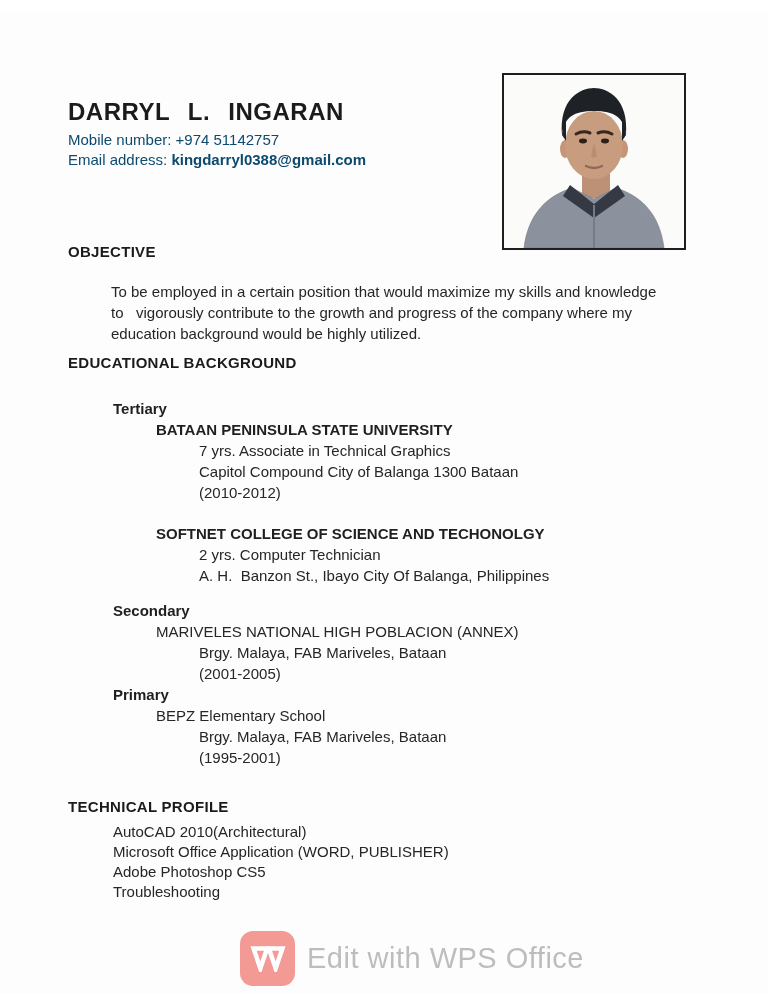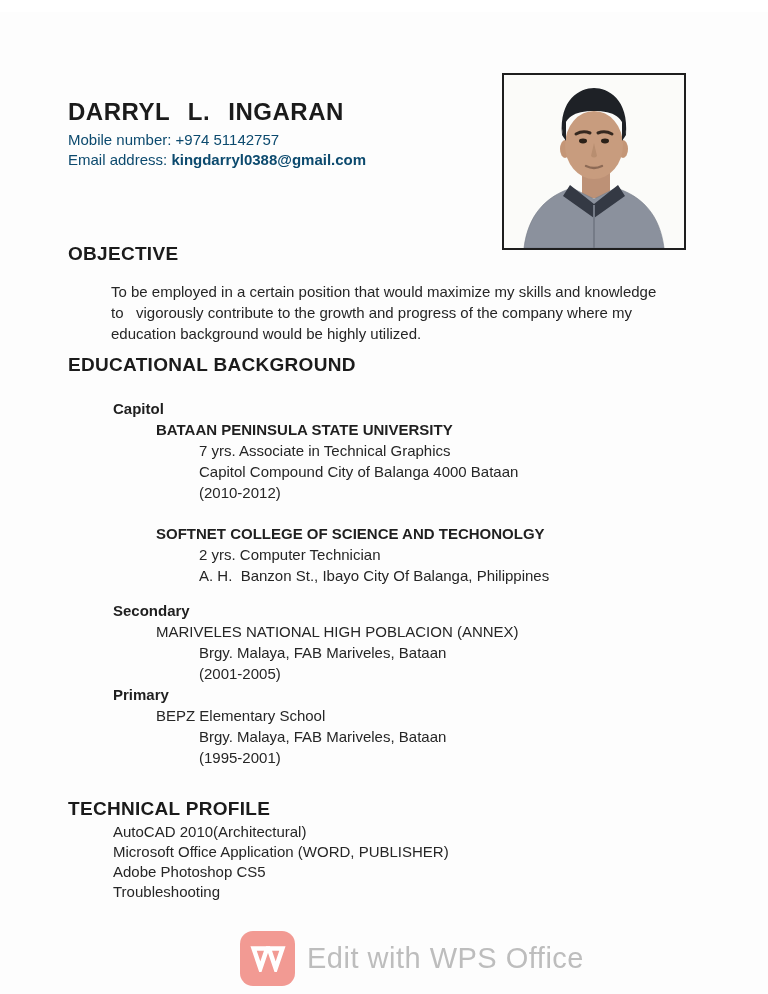--- a/index.html
+++ b/index.html
@@ -34,21 +34,21 @@
     position: absolute; left: 502px; top: 61px;
     width: 184px; height: 177px;
     border: 2px solid #1e1e1e;
     background: #fbfbfa;
   }
   .photo-frame svg { display: block; width: 100%; height: 100%; }
 
   
   .section-heading {
     position: absolute; left: 68px;
-    font-size: 19px; font-weight: 700; color: #1b1b1b;
+    font-size: 15px; font-weight: 700; color: #1b1b1b;
     letter-spacing: 0.3px;
   }
   .heading-objective  { top: 231px; }
   .heading-education  { top: 342px; }
   .heading-technical  { top: 786px; }
 
   .objective-body {
     position: absolute; left: 111px; top: 269px;
     font-size: 15px; line-height: 21px; color: #262626;
   }
@@ -131,25 +131,25 @@
   <div class="section-heading heading-objective">OBJECTIVE</div>
   <div class="objective-body">
     <div class="line">To be employed in a certain position that would maximize my skills and knowledge</div>
     <div class="line">to   vigorously contribute to the growth and progress of the company where my</div>
     <div class="line">education background would be highly utilized.</div>
   </div>
 
   <div class="section-heading heading-education">EDUCATIONAL BACKGROUND</div>
   <div class="education-block">
 
-    <div class="edu-level-label">Capitol</div>
+    <div class="edu-level-label">Tertiary</div>
 
     <div class="school-name bold">BATAAN PENINSULA STATE UNIVERSITY</div>
     <div class="detail-line">7 yrs. Associate in Technical Graphics</div>
-    <div class="detail-line">Capitol Compound City of Balanga 4000 Bataan</div>
+    <div class="detail-line">Capitol Compound City of Balanga 1300 Bataan</div>
     <div class="detail-line">(2010-2012)</div>
 
     <div class="school-name bold edu-gap-lg">SOFTNET COLLEGE OF SCIENCE AND TECHONOLGY</div>
     <div class="detail-line">2 yrs. Computer Technician</div>
     <div class="detail-line">A. H.  Banzon St., Ibayo City Of Balanga, Philippines</div>
 
     <div class="edu-level-label edu-gap-md">Secondary</div>
     <div class="school-name">MARIVELES NATIONAL HIGH POBLACION (ANNEX)</div>
     <div class="detail-line">Brgy. Malaya, FAB Mariveles, Bataan</div>
     <div class="detail-line">(2001-2005)</div>

